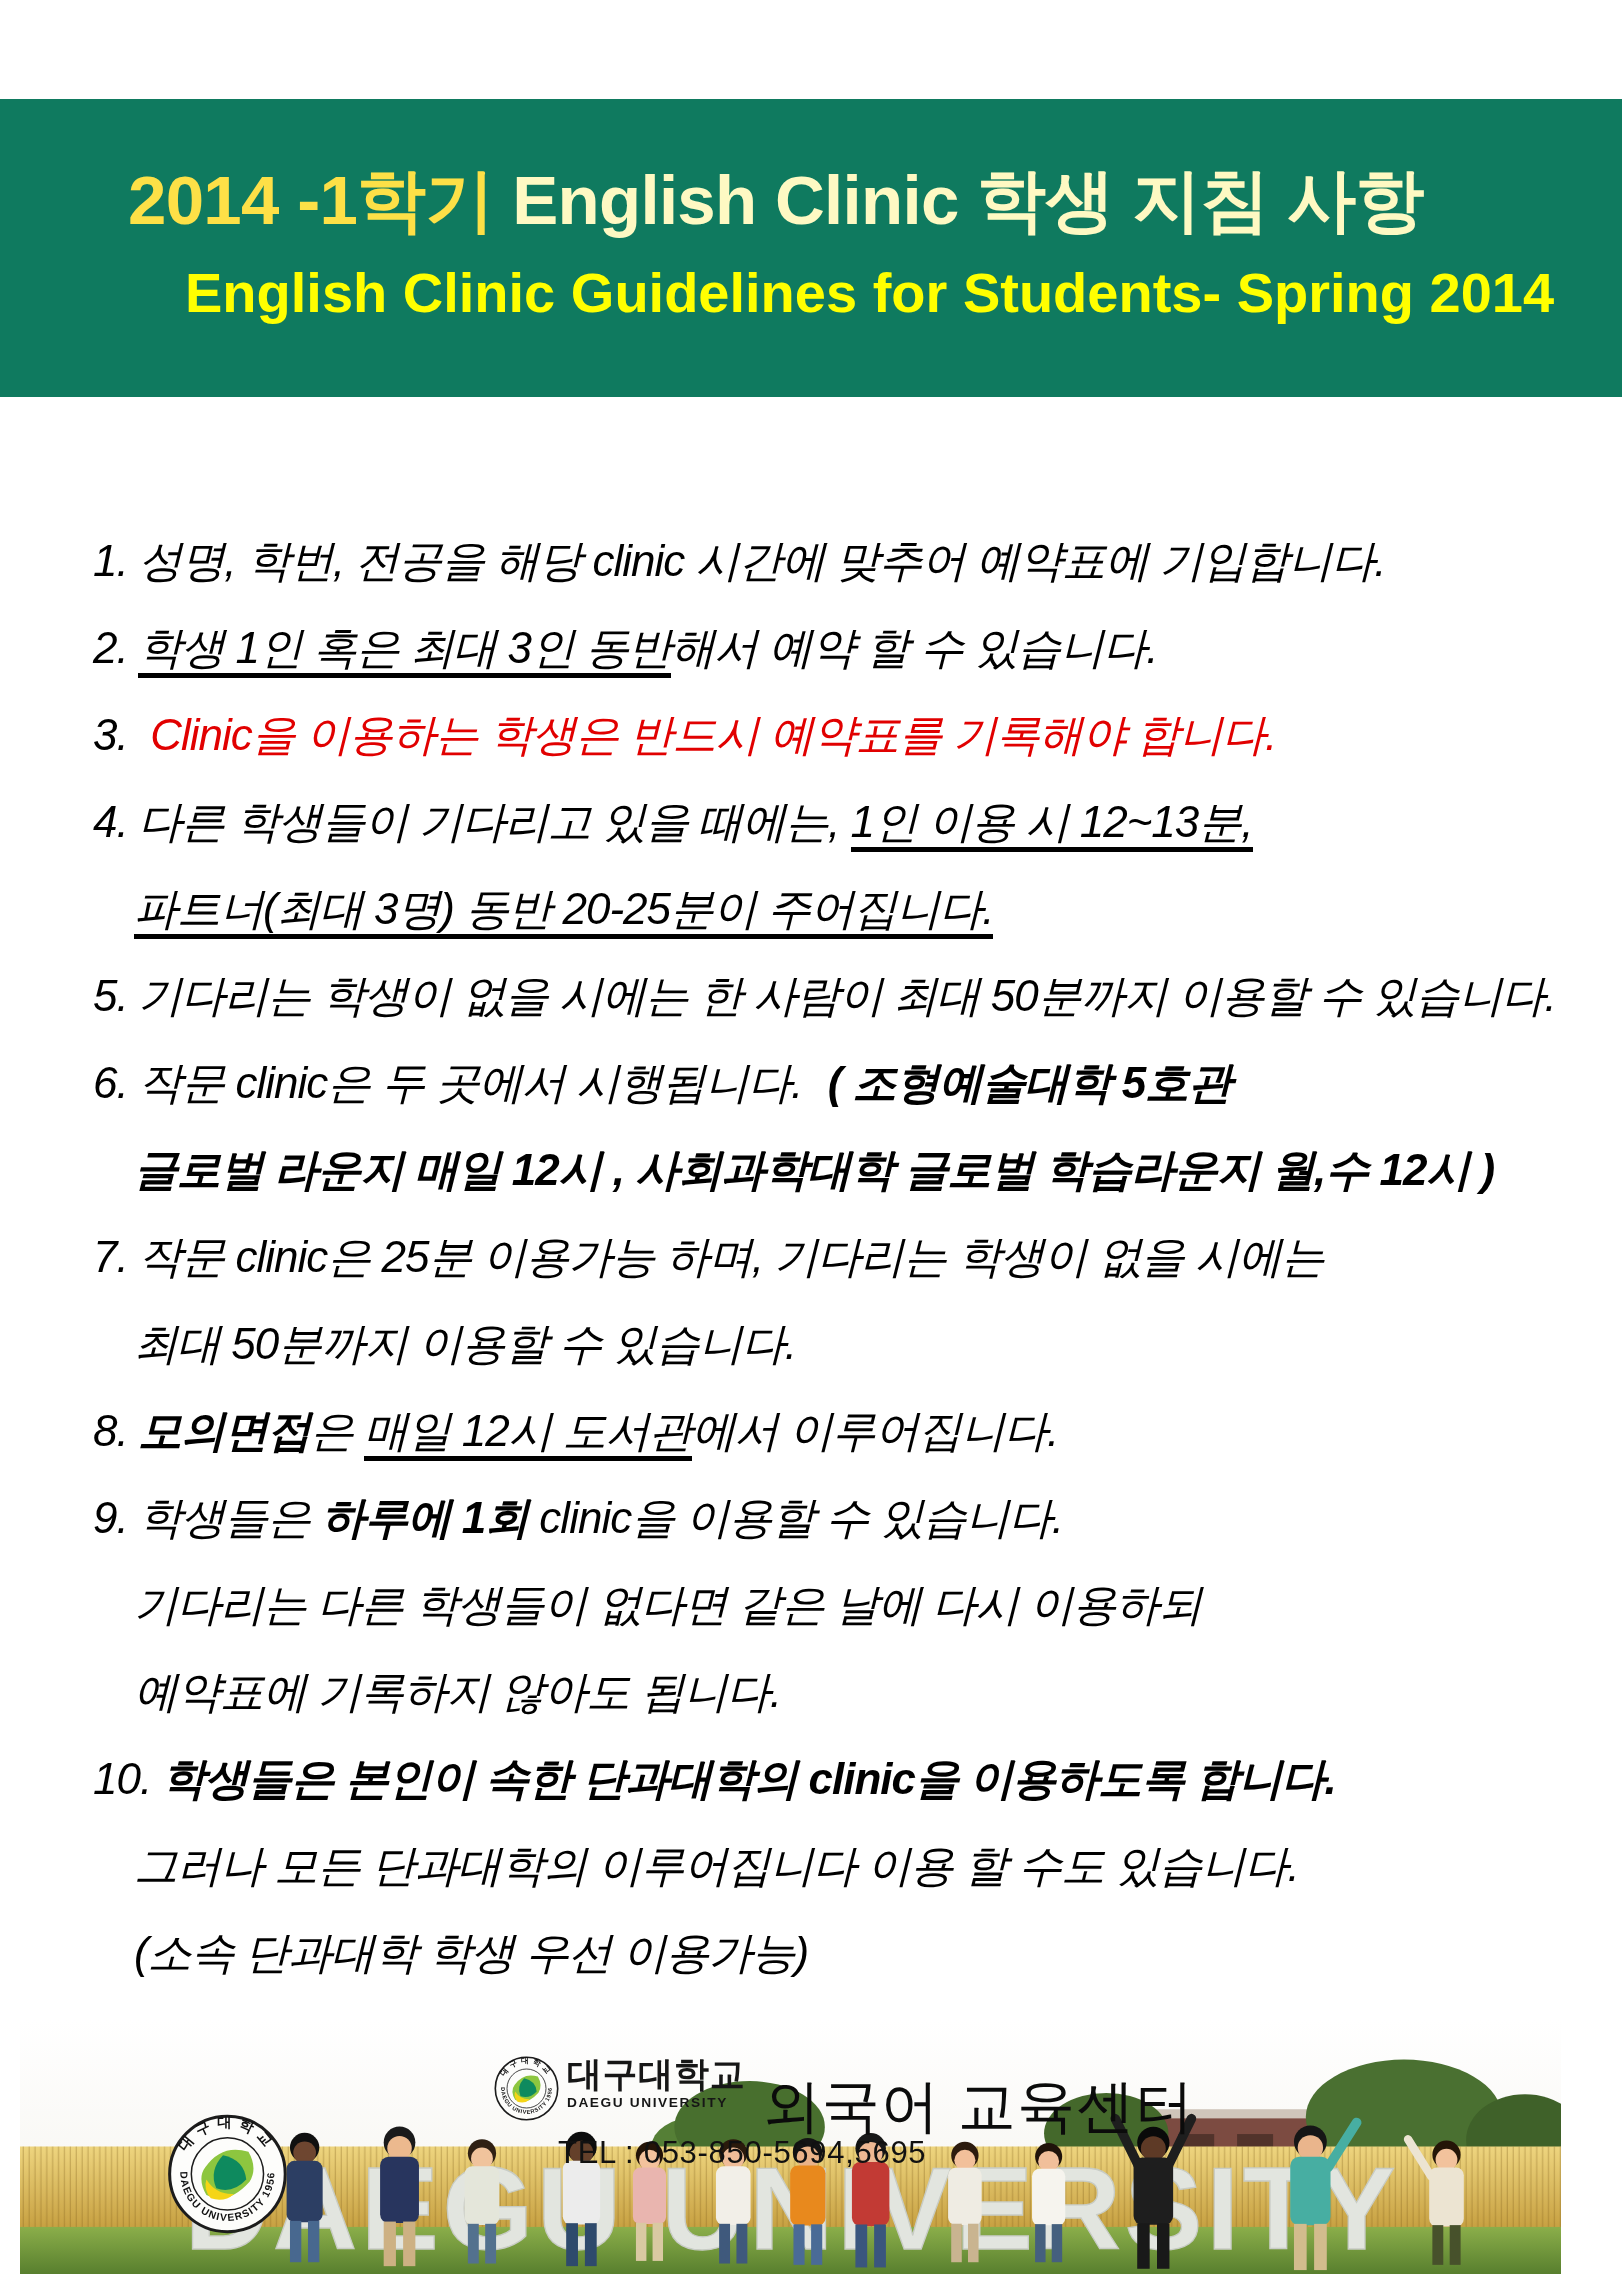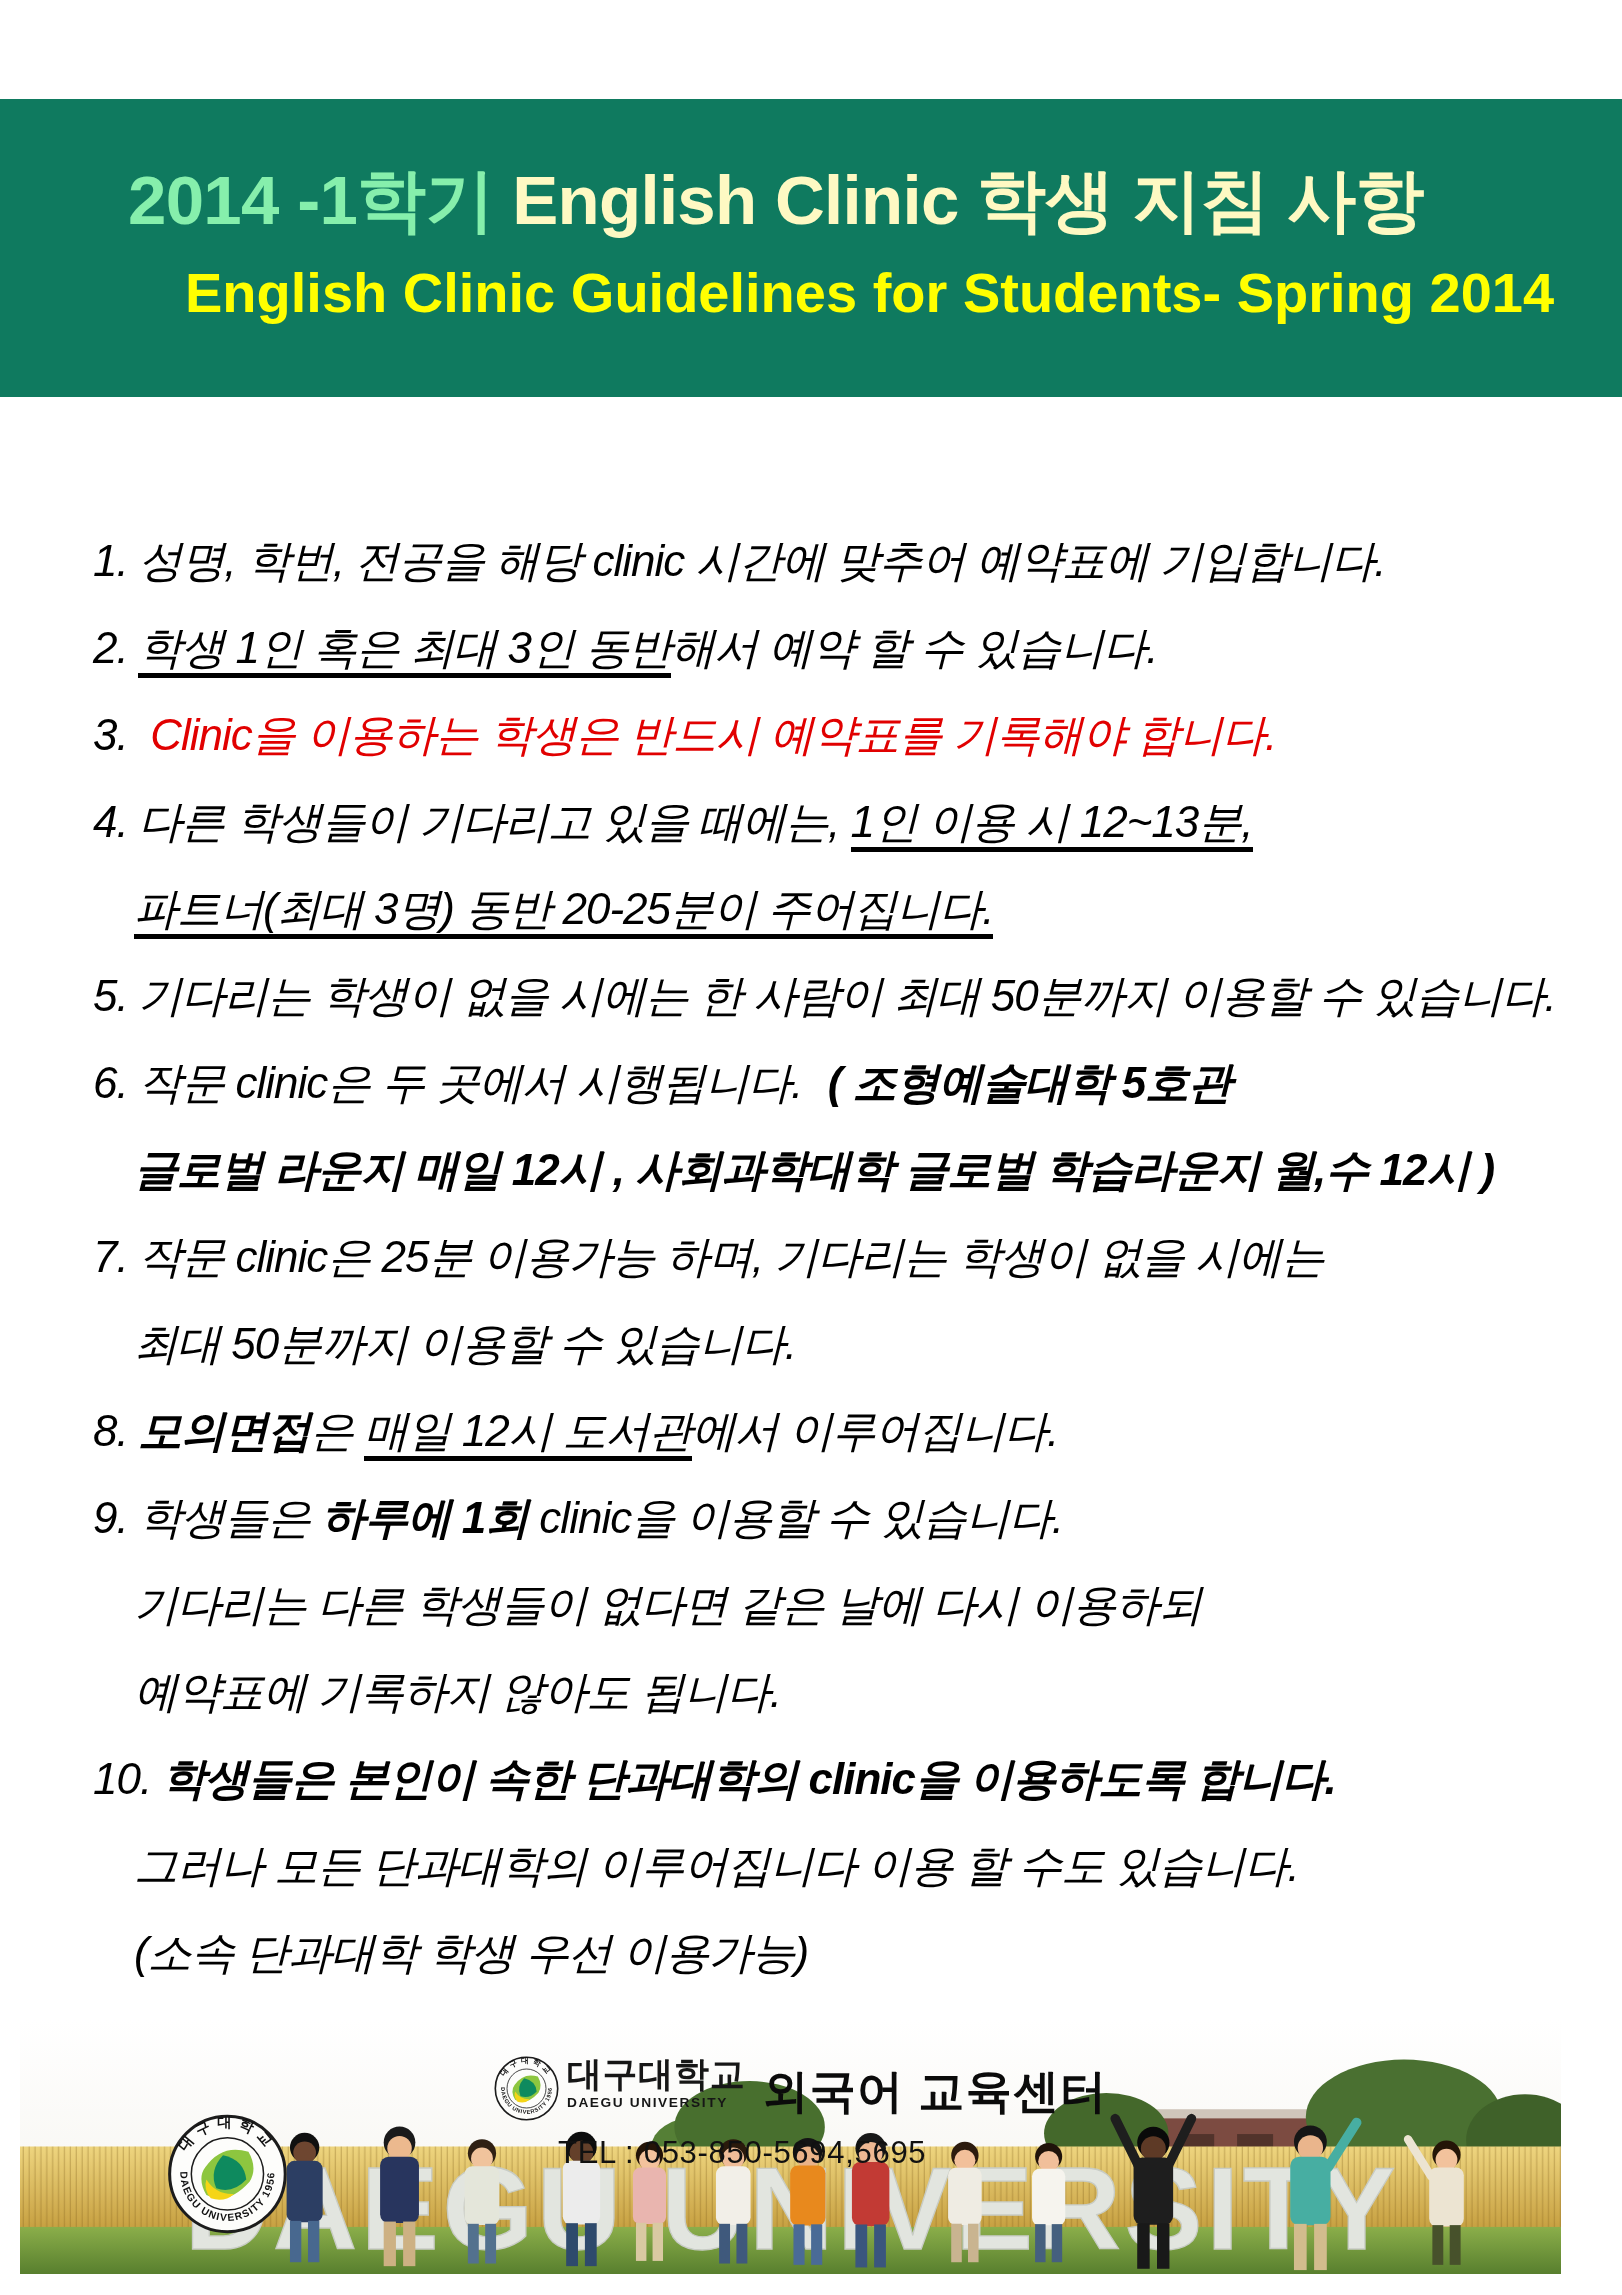--- a/index.html
+++ b/index.html
@@ -3,21 +3,21 @@
 <meta charset="utf-8">
 <style>
   html,body{margin:0;padding:0;background:#ffffff;}
   .page{position:relative;width:1623px;height:2295px;background:#ffffff;overflow:hidden;
         font-family:"Liberation Sans","DejaVu Sans",sans-serif;color:#000;}
 
   
   .banner{position:absolute;left:0;top:99px;width:1623px;height:298px;background:#0f7a5f;}
   .t1{position:absolute;left:128px;top:56px;font-size:69px;font-weight:bold;
       white-space:nowrap;letter-spacing:-0.7px;}
-  .t1 .w{color:#86efac;}
+  .t1 .w{color:#fde047;}
   .yel{color:#fef9c3;}
   .t2{position:absolute;left:185px;top:161px;font-size:56px;font-weight:bold;color:#ffff00;
       white-space:nowrap;letter-spacing:0;}
 
   
   .list{position:absolute;left:93px;top:517px;width:1512px;font-style:italic;}
   .line{height:87px;line-height:87px;font-size:44px;white-space:nowrap;letter-spacing:-1px;}
   .cont{padding-left:41px;}
   .num{margin-right:10.5px;}
   .u{border-bottom:5.2px solid #000;padding-bottom:1px;}
@@ -30,22 +30,22 @@
                 background:linear-gradient(#f9ef9a,#efd52f);}
   .ghost{position:absolute;left:242px;top:2025px;width:530px;height:11.8px;opacity:.55;
          background:repeating-linear-gradient(90deg,rgba(70,70,70,.28) 0 17px,rgba(0,0,0,0) 17px 30px);
          filter:blur(1.3px);}
   .photo{position:absolute;left:19.6px;top:2019px;width:1541px;height:255px;display:block;}
   .logo-row{position:absolute;left:494px;top:2056px;display:flex;align-items:flex-start;}
   .seal-small{width:65px;height:65px;flex:0 0 auto;display:block;}
   .org{margin-left:7.9px;}
   .org-kr{font-size:35px;font-weight:bold;letter-spacing:0.7px;line-height:1.02;color:#161616;}
   .org-en{font-size:13.7px;font-weight:bold;letter-spacing:1.6px;color:#161616;margin-top:3.3px;}
-  .center-name{margin-left:17px;font-size:46px;font-weight:bold;letter-spacing:1.3px;
-               color:#0b0b0b;margin-top:5px;white-space:nowrap;}
+  .center-name{margin-left:17px;font-size:58px;font-weight:normal;letter-spacing:1.3px;
+               color:#0b0b0b;margin-top:12px;white-space:nowrap;}
   .tel{position:absolute;left:558px;top:2135px;font-size:31px;letter-spacing:0.7px;color:#111;
        white-space:nowrap;}
 </style>
 </head>
 <body>
 
 <div class="page">
 
   <header class="banner">
     <div class="t1">

